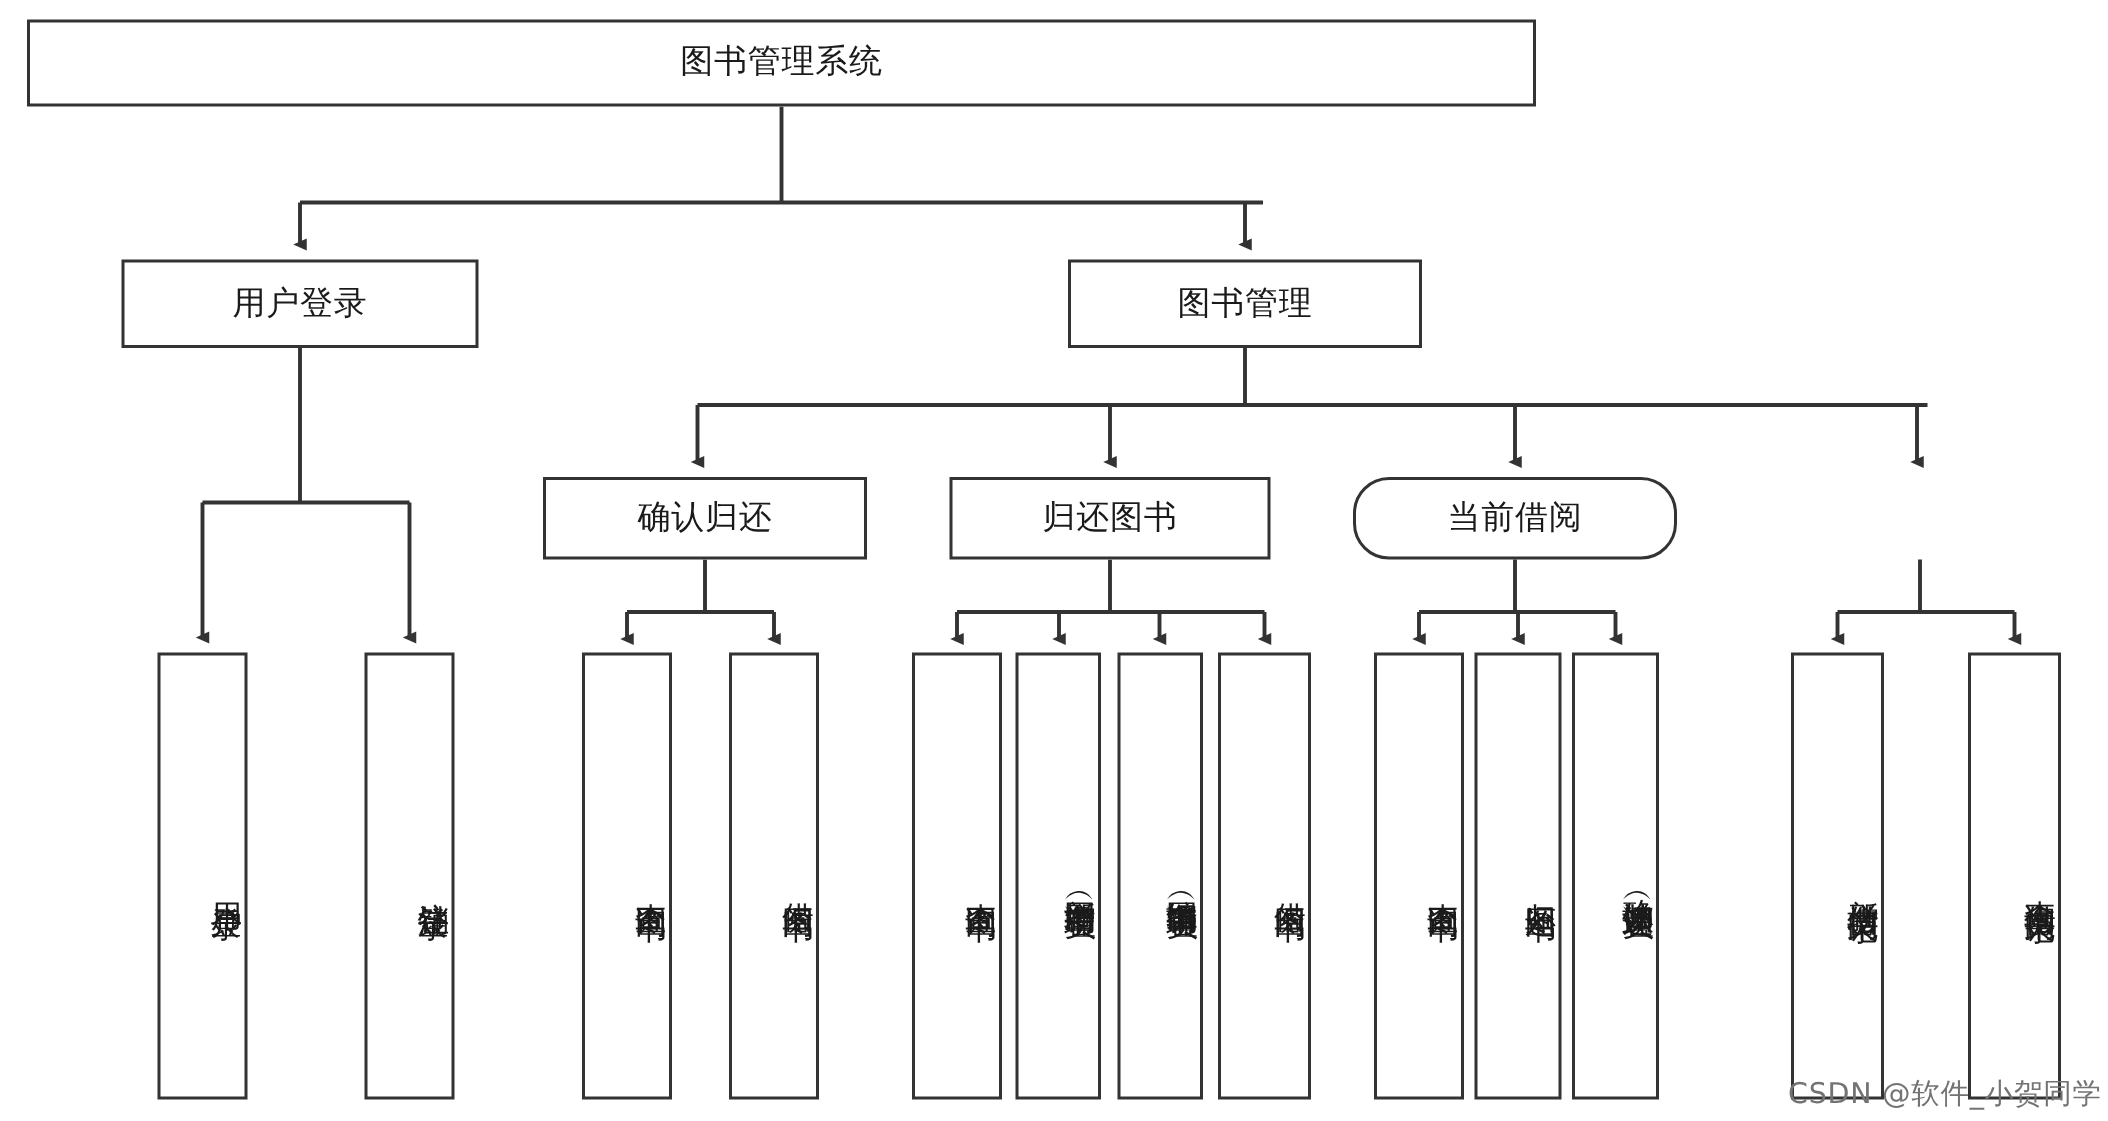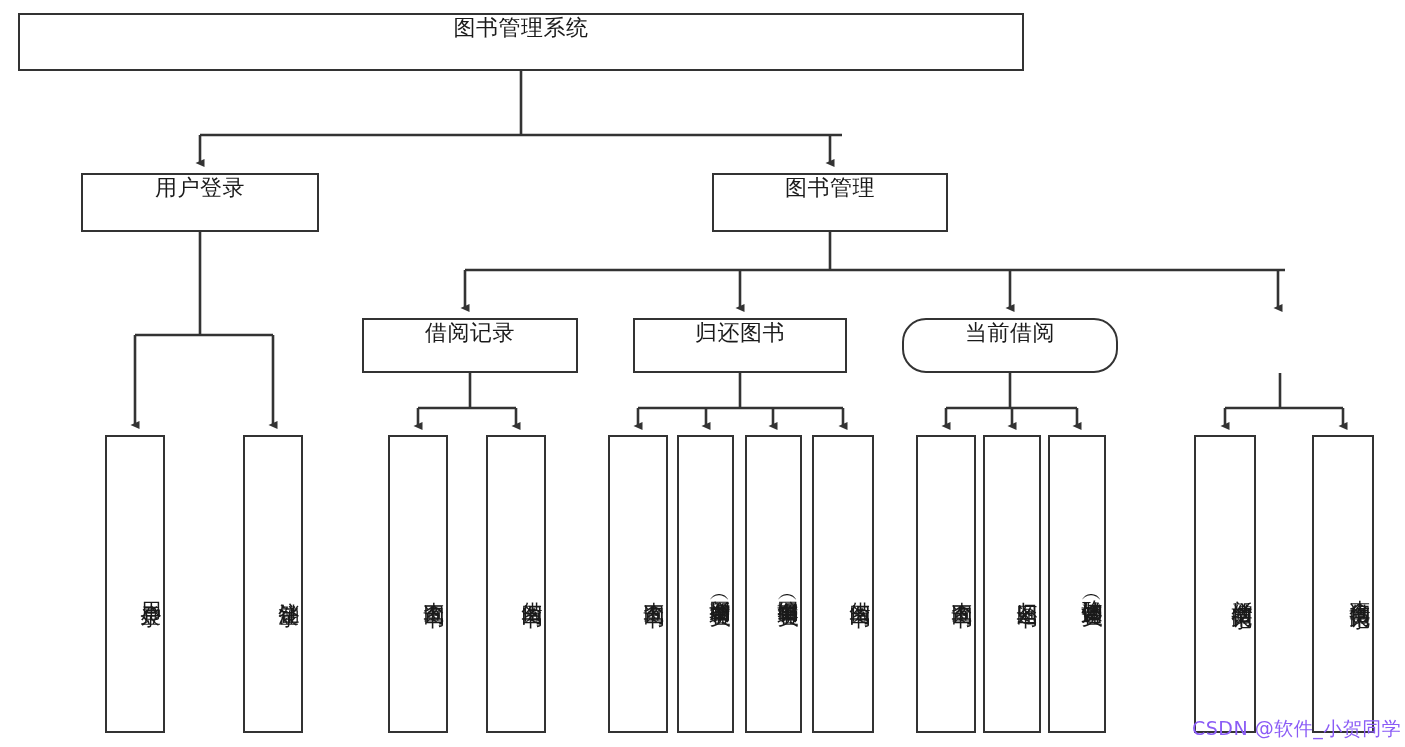--- a/index.html
+++ b/index.html
@@ -22,21 +22,21 @@
     width: 1405px;
     height: 747px;
     pointer-events: none;
   }
   .node {
     position: absolute;
     box-sizing: border-box;
     border: 2px solid #333333;
     background: #ffffff;
     display: flex;
-    align-items: flex-start;
+    align-items: center;
     justify-content: center;
     color: #1a1a1a;
     line-height: 1.18;
   }
   .node.horiz {
     font-size: 22px;
     letter-spacing: 0.5px;
   }
   .node.vert {
     writing-mode: vertical-rl;
@@ -46,21 +46,21 @@
     justify-content: center;
     padding-top: 10px;
     letter-spacing: 2px;
   }
   .node.vert.tall {
     padding-top: 6px;
     letter-spacing: 1px;
   }
   .watermark {
     position: absolute;
-    color: #8b5cf6;
+    color: #737373;
     font-size: 19px;
     white-space: nowrap;
     letter-spacing: 0.5px;
   }
 </style>
 </head>
 <body>
 
 <div id="canvas">
 
@@ -120,21 +120,21 @@
 
   <div class="node horiz" style="left:81px;top:173px;width:238px;height:59px;">
     <span>用户登录</span>
   </div>
 
   <div class="node horiz" style="left:712px;top:173px;width:236px;height:59px;">
     <span>图书管理</span>
   </div>
 
   <div class="node horiz" style="left:362px;top:318px;width:216px;height:55px;">
-    <span>借阅记录</span>
+    <span>确认归还</span>
   </div>
 
   <div class="node horiz" style="left:633px;top:318px;width:214px;height:55px;">
     <span>归还图书</span>
   </div>
 
   <div class="node horiz" style="left:902px;top:318px;width:216px;height:55px;border-radius:24px;">
     <span>当前借阅</span>
   </div>
 

